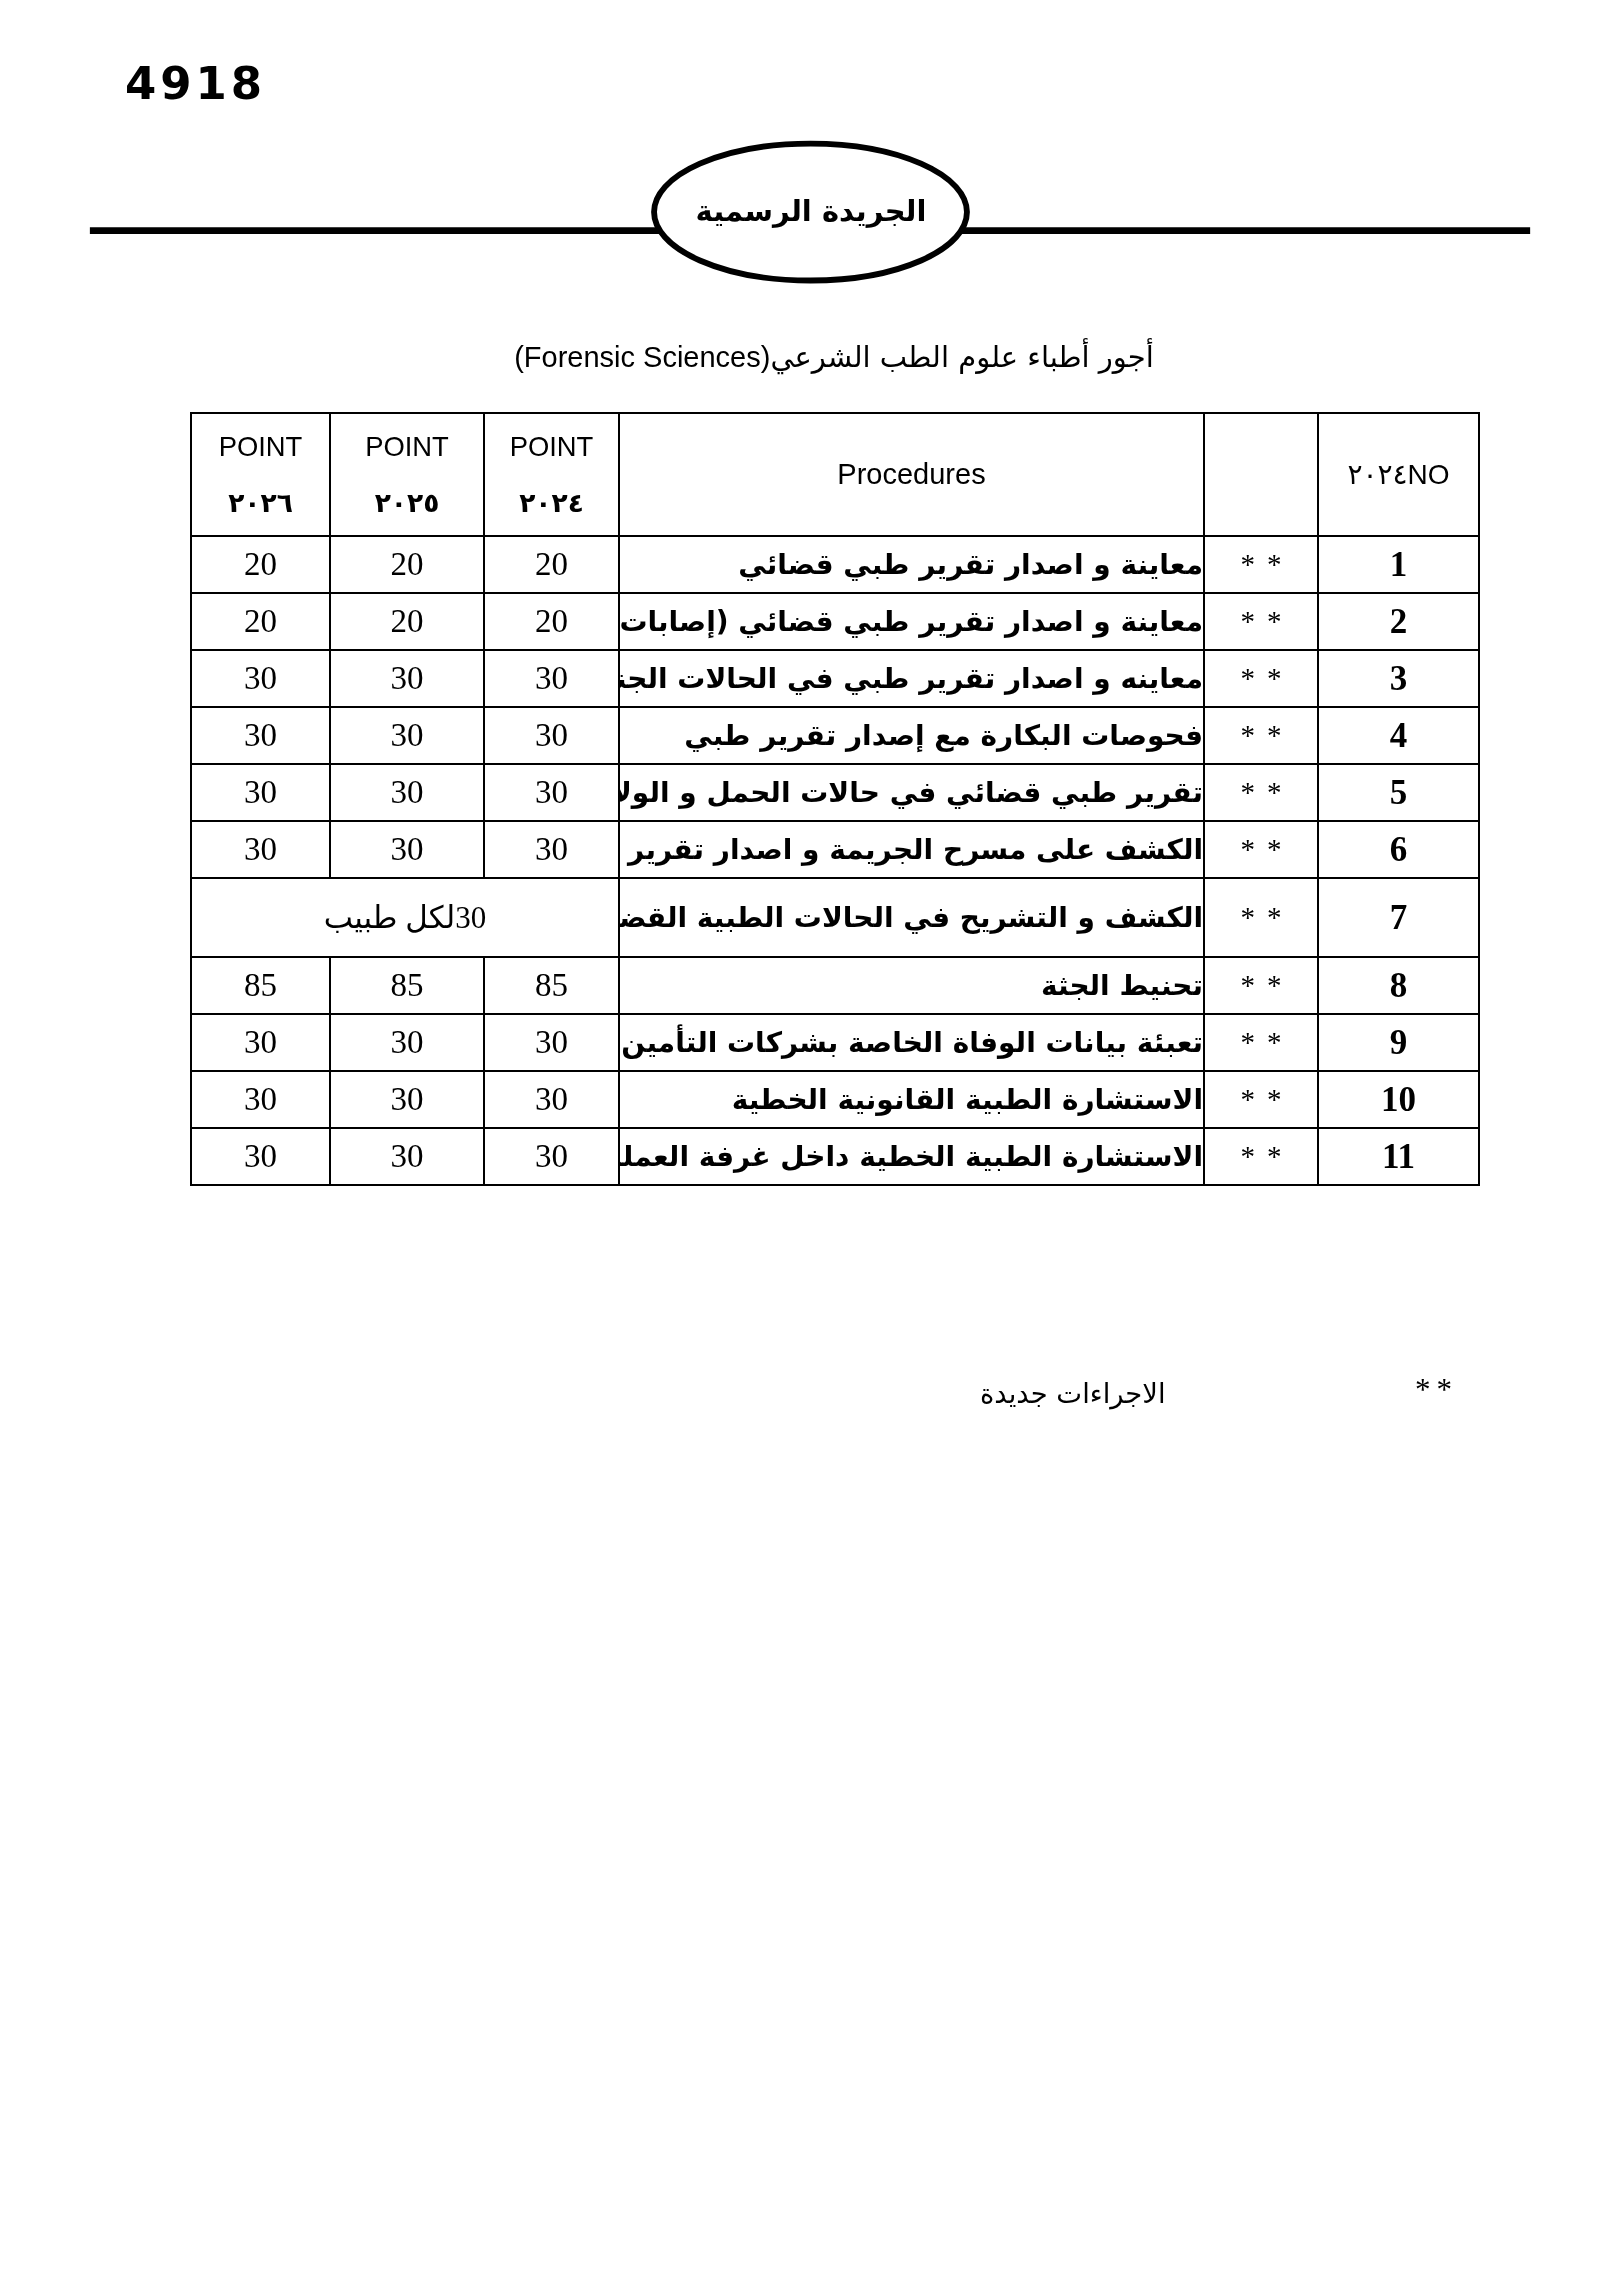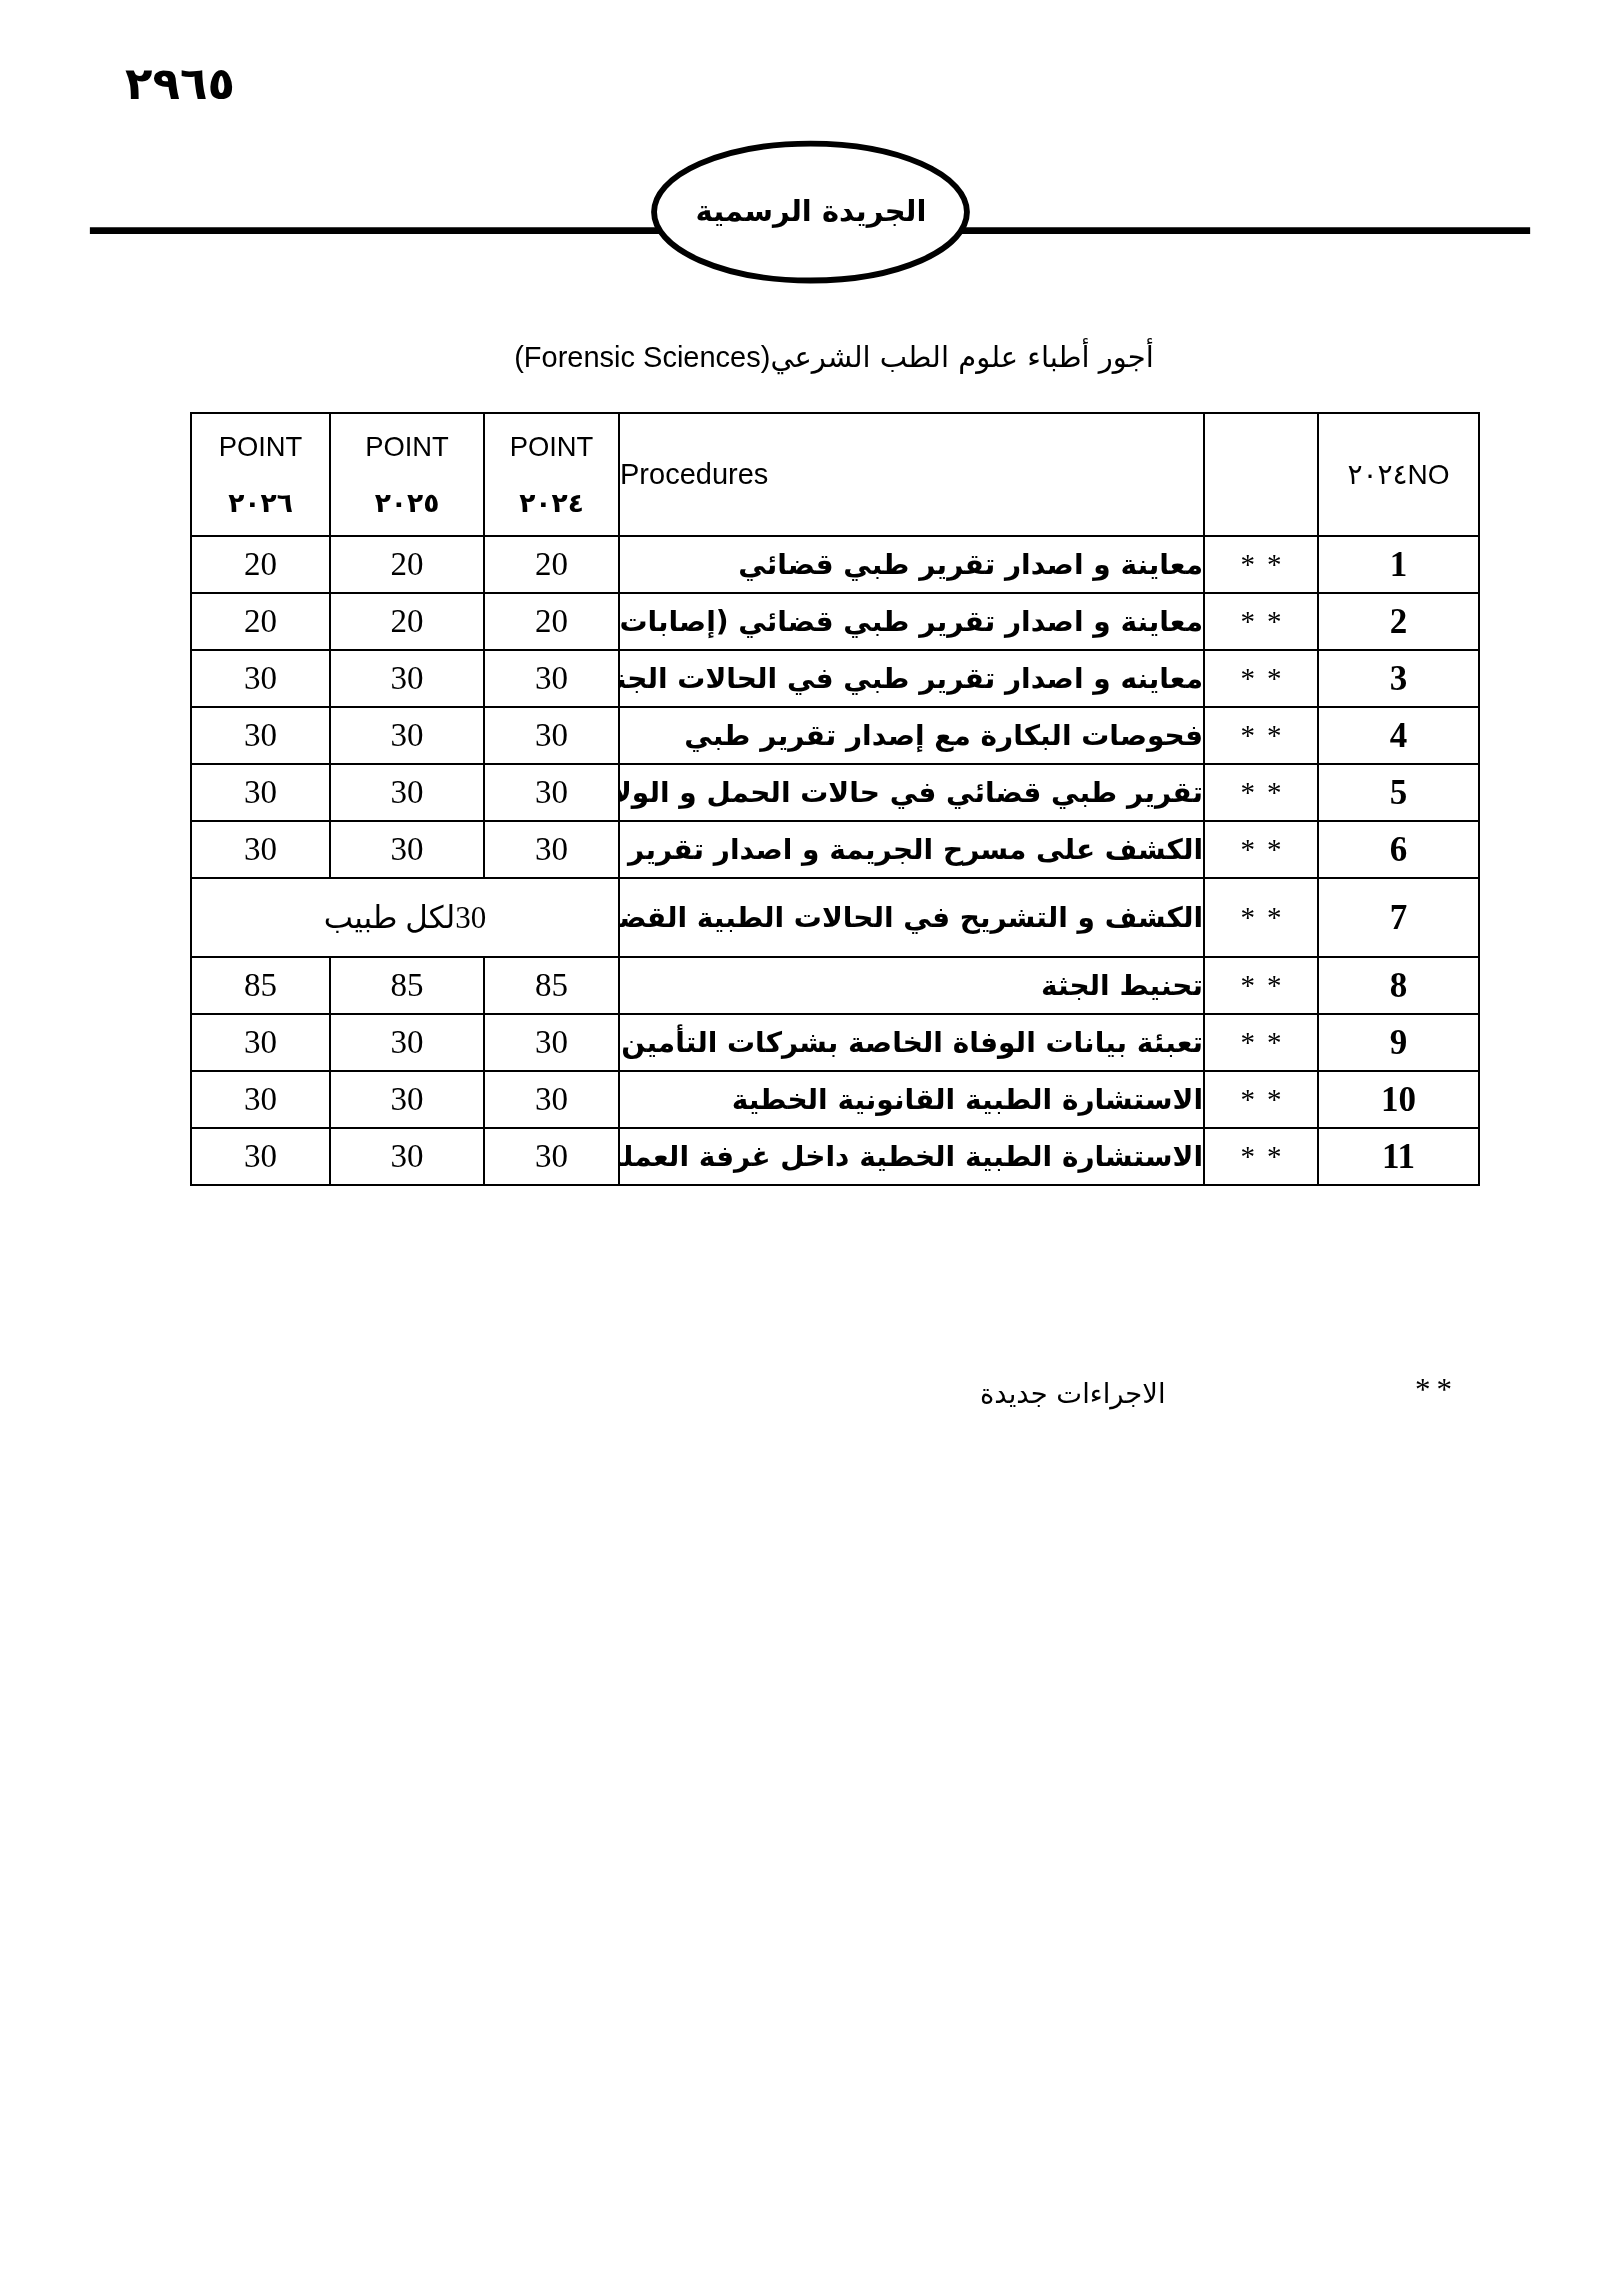--- a/index.html
+++ b/index.html
@@ -43,21 +43,21 @@
     width:1288px;border:2.9px solid #000;
   }
   table.fees td{border:2px solid #000;padding:0;vertical-align:middle;overflow:hidden;}
   tr.head{height:123px;}
   tr.data{height:57px;}
   tr.tall{height:79px;margin-left:18px;}
 
   td.pointcell{text-align:center;}
   .pl{display:block;font:27.4px "Liberation Sans",sans-serif;margin-bottom:23.5px;}
   .py{display:block;font:bold 26.5px "DejaVu Sans",sans-serif;}
-  td.prochead{text-align:left;font:29px "Liberation Sans",sans-serif;}
+  td.prochead{text-align:center;font:29px "Liberation Sans",sans-serif;}
   td.nohead{text-align:center;direction:ltr;
     font:28px "Liberation Sans","DejaVu Sans",sans-serif;}
 
   td.val{text-align:center;font:33px "Liberation Serif",serif;}
   td.merged{text-align:center;direction:rtl;
     font:31px "Liberation Serif","DejaVu Sans",serif;}
   td.proc{
     direction:rtl;text-align:right;
     padding:0 9.8px 0 5.9px;
     font:bold 28px "DejaVu Sans",sans-serif;
@@ -76,21 +76,21 @@
   }
   .foot-text{
     left:980px;top:1378px;width:392px;
     text-align:left;direction:rtl;
     font:27.4px "DejaVu Sans",sans-serif;
   }
 </style>
 </head>
 <body>
 
-<div class="abs page-num">٢٩٦٥</div>
+<div class="abs page-num">4918</div>
 
 <svg class="abs banner-svg" width="1621" height="176" viewBox="0 0 1654 180">
   <line x1="90" y1="106" x2="1563" y2="106" stroke="#000" stroke-width="7"></line>
   <ellipse cx="827" cy="87" rx="160" ry="70" fill="#ffffff" stroke="#000" stroke-width="6"></ellipse>
 </svg>
 <div class="abs banner-text">الجريدة الرسمية</div>
 
 <div class="abs title"><span class="en">(Forensic Sciences)</span><span class="ar">أجور أطباء علوم الطب الشرعي</span></div>
 
 <div class="abs fees-wrap">

